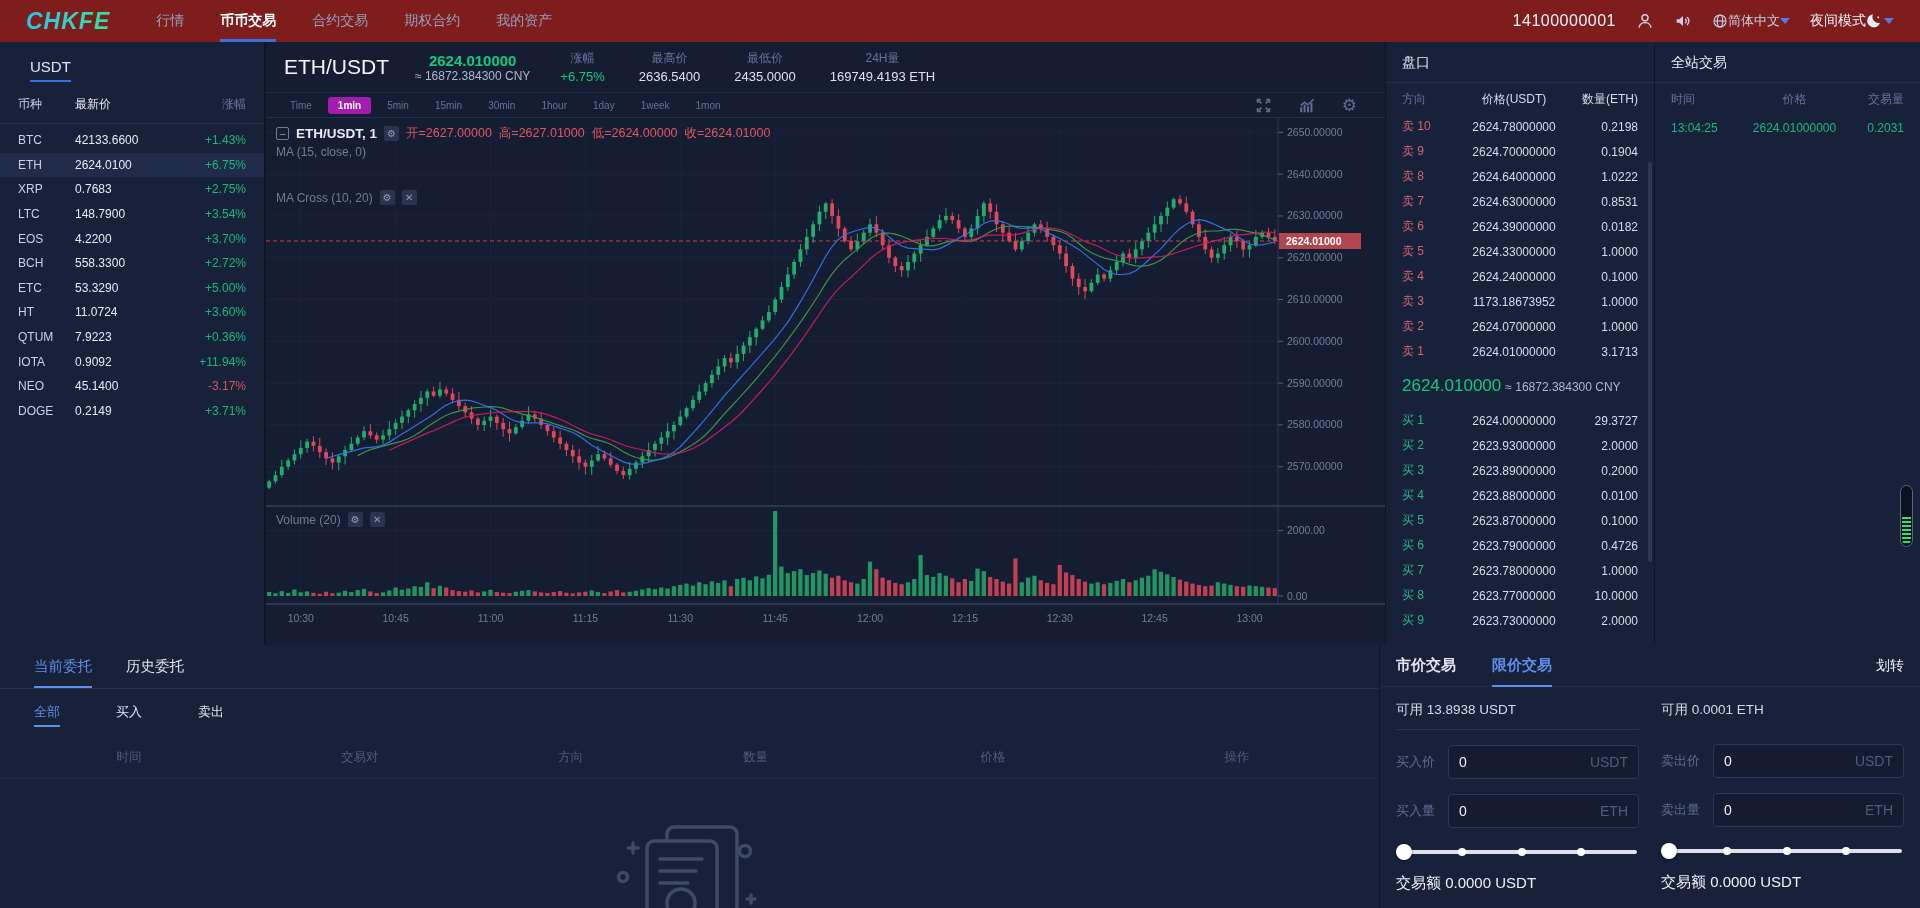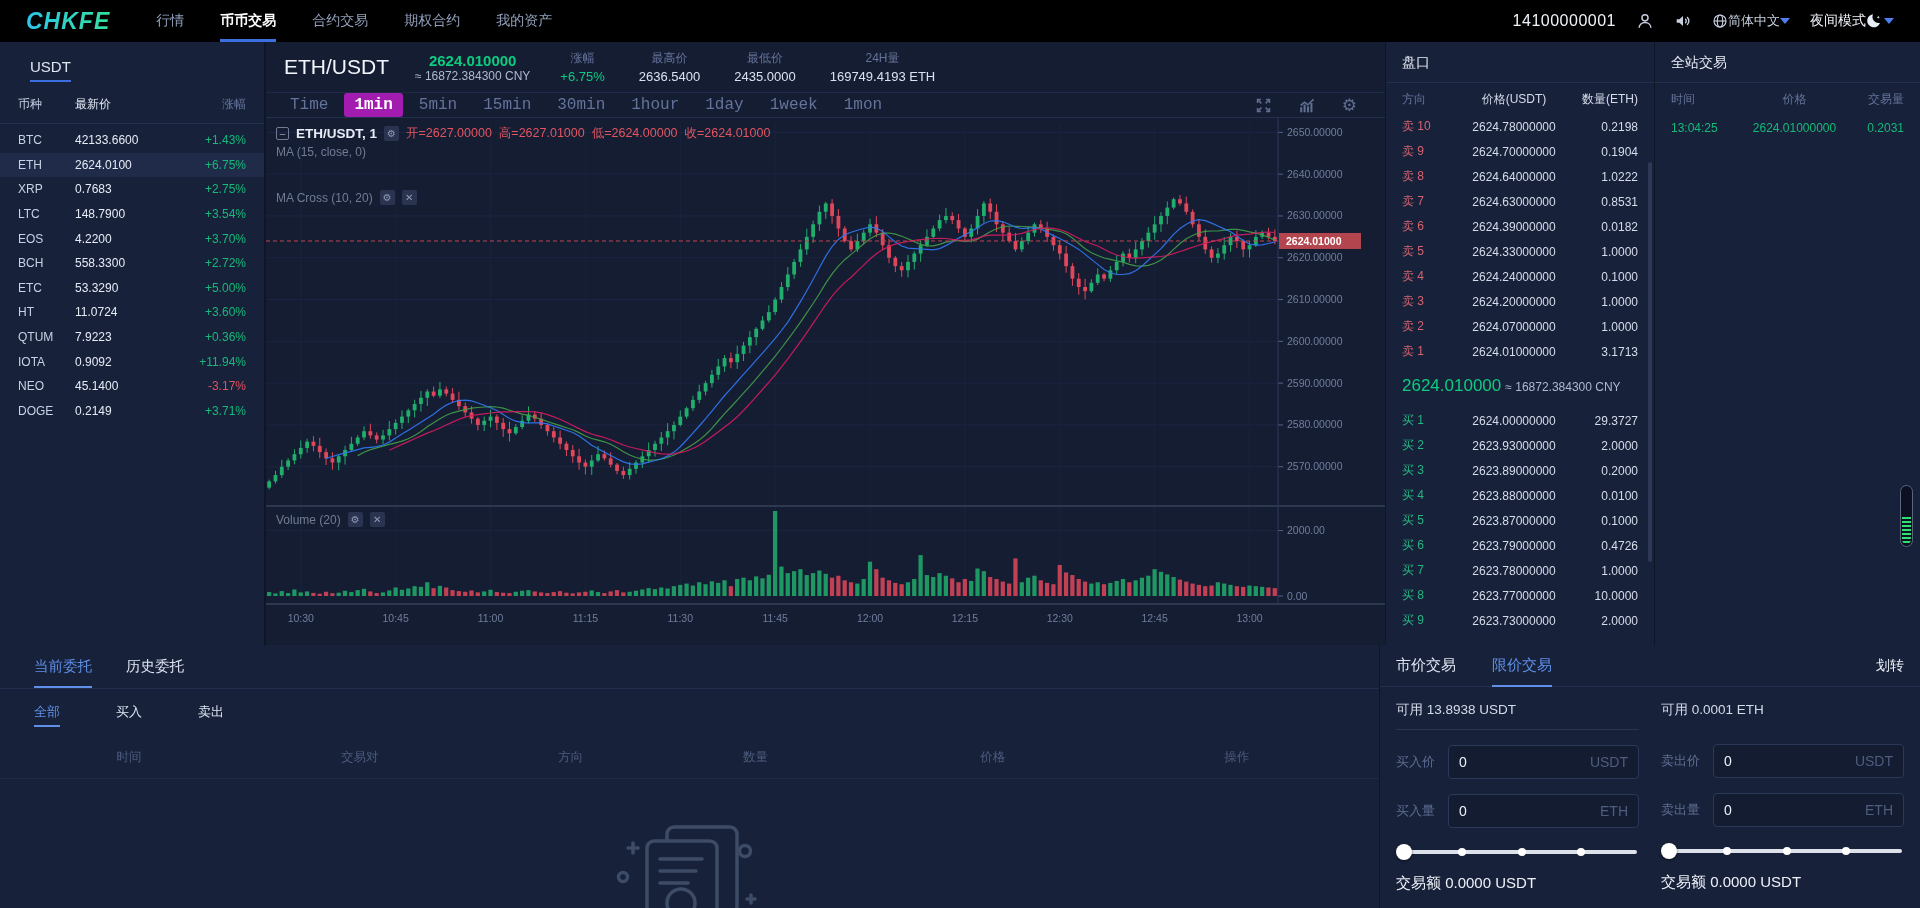--- a/index.html
+++ b/index.html
@@ -1,21 +1,21 @@
 <!DOCTYPE html>
 <html><head>
 <meta charset="utf-8">
 <style>
   * { margin:0; padding:0; box-sizing:border-box; }
   html,body { width:1920px; height:908px; overflow:hidden; background:#0e1526;
     font-family:"Liberation Sans","DejaVu Sans",sans-serif; color:#dde3ee; }
   .panel { position:absolute; background:#17213a; overflow:hidden; }
 
   
-  #topnav { position:absolute; left:0; top:0; width:1920px; height:42px; background:#000000;
+  #topnav { position:absolute; left:0; top:0; width:1920px; height:42px; background:#7f1d1d;
     display:flex; align-items:center; padding:0 26px; }
   .logo { font-size:23px; font-weight:bold; font-style:italic; letter-spacing:1px;
     background:linear-gradient(90deg,#2cc5ea,#35e0a0); -webkit-background-clip:text; background-clip:text;
     -webkit-text-fill-color:transparent; margin-right:46px; cursor:pointer; }
   .nav-items { display:flex; height:42px; align-items:stretch; gap:36px;justify-content:center; }
   .nav-item { display:flex; align-items:center; font-size:14px; color:#93a1bd; cursor:pointer;
     border-bottom:3px solid transparent; padding-top:3px; }
   .nav-item.active { color:#ffffff; font-weight:bold; border-bottom-color:#3d6fe0; }
   .nav-right { margin-left:auto; display:flex; align-items:center; gap:20px; }
   .account-no { font-size:16px; color:#f0f3f9; letter-spacing:.5px; }
@@ -44,21 +44,21 @@
   .pair-name { font-size:21px; color:#f2f5fb; margin-right:26px; }
   .pair-price-wrap { margin-right:30px; text-align:center; }
   .pair-price { font-size:15px; color:#0ecb7f; font-weight:bold; }
   .pair-cny { font-size:12px; color:#aeb9cf; }
   .stat { text-align:center; margin-right:34px; }
   .stat .lbl { font-size:12px; color:#64739a; }
   .stat .val { font-size:13px; color:#dbe2ef; margin-top:2px; }
   .stat .val.green { color:#0ecb7f; }
   .tf-bar { display:flex; align-items:center; height:26px; padding:0 10px 0 14px;
     border-bottom:1px solid #232f4e; border-top:1px solid #1d2947; }
-  .tf { font-size:16px; color:#64739a; padding:3px 10px; margin-right:6px; border-radius:3px; cursor:pointer;font-family:Liberation Mono, monospace; }
+  .tf { font-size:10px; color:#64739a; padding:3px 10px; margin-right:6px; border-radius:3px; cursor:pointer; }
   .tf.active { background:#a21caf; color:#ffffff; font-weight:bold; }
   .tf-icons { margin-left:auto; display:flex; gap:26px; padding-right:18px; color:#5f6e8e; }
   .tf-icons .icon-btn { color:#5f6e8e; }
   #chartarea { position:relative; width:100%; height:525px; }
   #chartsvg { position:absolute; left:0; top:0; }
   .lg { position:absolute; left:10px; display:flex; align-items:center; gap:7px; font-size:12px; color:#707c95; }
   .lg-title { color:#e8ecf5; font-size:13.5px; font-weight:bold; }
   .lg-ohlc { color:#e25560; font-size:12.5px; }
   .mini-box { width:15px; height:15px; background:#2a3450; color:#8f9ab5; font-size:10px;
     display:flex; align-items:center; justify-content:center; border-radius:2px; cursor:pointer; }
@@ -939,21 +939,21 @@
       </div>
 
       <div class="ob-row">
         <span class="ob-c1 ask-l">卖 4</span>
         <span class="ob-c2">2624.24000000</span>
         <span class="ob-c3">0.1000</span>
       </div>
 
       <div class="ob-row">
         <span class="ob-c1 ask-l">卖 3</span>
-        <span class="ob-c2">2624.20000000</span>
+        <span class="ob-c2">1173.18673952</span>
         <span class="ob-c3">1.0000</span>
       </div>
 
       <div class="ob-row">
         <span class="ob-c1 ask-l">卖 2</span>
         <span class="ob-c2">2624.07000000</span>
         <span class="ob-c3">1.0000</span>
       </div>
 
       <div class="ob-row">
@@ -1082,21 +1082,21 @@
       <path d="M28 30v10M23 35h10"></path>
       <path d="M146 82v8M142 86h8"></path>
       <circle cx="18" cy="64" r="4.5"></circle>
       <circle cx="140" cy="38" r="5.5"></circle>
     </svg>
   </div>
 </section>
 
 <section id="tradebox" class="panel">
   <div class="tb-tabs">
-    <span style="display:flex;gap:36px;">
+    <span style="display:flex;gap:36px;font-weight:bold;">
 
         <span class="tb-tab">市价交易</span>
 
         <span class="tb-tab active">限价交易</span>
       </span>
     <span class="tb-transfer">划转</span>
   </div>
   <div class="tb-body">
     <div class="tb-col buy">
       <div class="avail">可用 13.8938 USDT</div>

